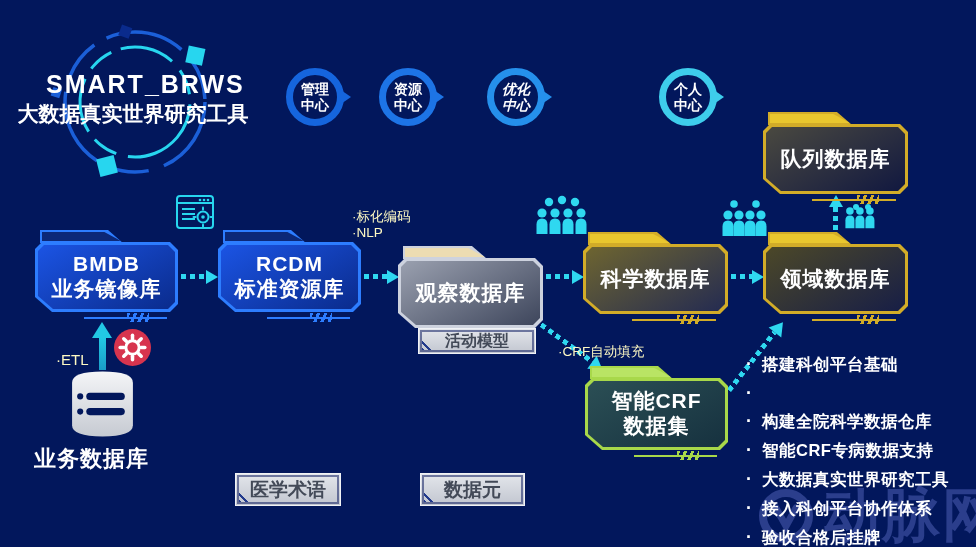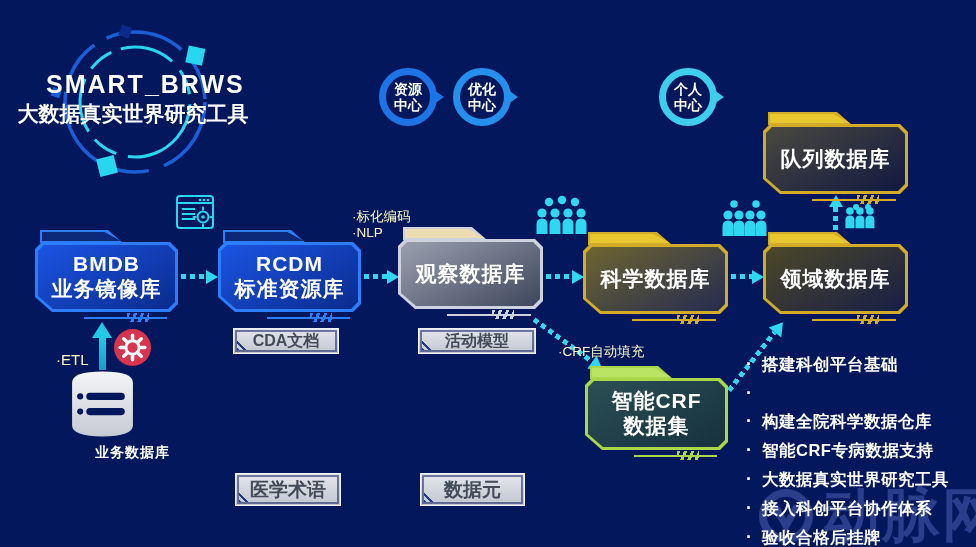--- a/index.html
+++ b/index.html
@@ -70,22 +70,22 @@
             border-bottom:16px solid #22c8e4; border-left:10px solid transparent; border-right:10px solid transparent; }
   .solid-up .stem { width:7px; margin:0 auto; background:linear-gradient(#22c8e4,#1a9cc8); }
 
   
   .anno { position:absolute; color:#fef9c3; font-weight:normal; z-index:3;margin-top:12px; }
 
   
   .icon { position:absolute; z-index:2; }
 
   
-  .srcdb-label { position:absolute; left:34px; top:444px; width:136px; text-align:right;
-                 color:#fff; font-size:14px; font-weight:bold; letter-spacing:1px; z-index:2; }
+  .srcdb-label { position:absolute; left:34px; top:444px; width:136px; text-align:left;
+                 color:#fff; font-size:22px; font-weight:bold; letter-spacing:1px; z-index:2; }
 
   
   .benefits { position:absolute; left:746px; top:354px; width:230px; list-style:none; z-index:2; }
   .benefits li { display:flex; align-items:baseline; margin-bottom:7px;
                  color:#fff; font-size:16.5px; font-weight:bold; letter-spacing:0.5px; white-space:nowrap; }
   .benefits .dot { width:16px; flex:0 0 16px; text-align:left; font-size:18px; }
 
   
   .wm { position:absolute; right:-26px; bottom:-8px; display:flex; align-items:center; gap:8px;
         color:#2b3e8c; z-index:0; }
@@ -117,24 +117,27 @@
     <circle cx="85" cy="80" r="70" fill="none" stroke="#1b5fd8" stroke-width="3.5" stroke-dasharray="80 16 40 14"></circle>
     <circle cx="85" cy="80" r="55" fill="none" stroke="#27d6ef" stroke-width="3" stroke-dasharray="55 12 26 10" transform="rotate(40 85 80)"></circle>
     <rect x="137" y="25" width="17" height="17" fill="#27d6ef" transform="rotate(12 145 33)"></rect>
     <rect x="48" y="135" width="18" height="18" fill="#27d6ef" transform="rotate(-14 57 144)"></rect>
     <rect x="2" y="66" width="9" height="9" fill="#1b5fd8" transform="rotate(18 6 70)"></rect>
     <rect x="70" y="4" width="11" height="11" fill="#0a2b8c" transform="rotate(20 75 9)"></rect>
   </svg>
   <div class="title1">SMART_BRWS</div>
   <div class="title2">大数据真实世界研究工具</div>
 
+  <div class="ncircle" style="--c:#1565dd; left:286px;">
+    <span class="nlabel">管理中心</span>
+    </div>
   <div class="ncircle" style="--c:#1d74e6; left:379px;">
     <span class="nlabel">资源中心</span>
     </div>
-  <div class="ncircle" style="--c:#2590ec; left:453px;">
+  <div class="ncircle" style="--c:#2590ec; left:487px;font-style:italic;">
     <span class="nlabel">优化中心</span>
     </div>
   <div class="ncircle" style="--c:#3ecdec; left:659px;">
     <span class="nlabel">个人中心</span>
     </div>
 
   <div class="fbox" style="left:35px; top:230px; width:143px; height:92px; --bd:#2d7dff; --tab:#0c2878; --f1:#1b54e4; --f2:#0a2b8c;">
     <div class="fb-tab"></div>
     <div class="fb-border"></div>
     <div class="fb-fill"></div>
@@ -151,21 +154,21 @@
     <div class="fb-border"></div>
     <div class="fb-fill"></div>
     <div class="fb-underline"></div>
     <div class="fb-stripes"></div>
     <div class="fb-label">
       <span>RCDM</span>
       <span>标准资源库</span>
     </div>
   </div>
 
-  <div class="fbox" style="left:398px; top:227px; width:145px; height:92px;padding-left:48px; --bd:#cdd2de; --tab:#ecdcb2; --f1:#9aa0af; --f2:#3e465c;">
+  <div class="fbox" style="left:398px; top:246px; width:145px; height:92px;padding-left:48px; --bd:#cdd2de; --tab:#ecdcb2; --f1:#9aa0af; --f2:#3e465c;">
     <div class="fb-tab"></div>
     <div class="fb-border"></div>
     <div class="fb-fill"></div>
     <div class="fb-underline"></div>
     <div class="fb-stripes"></div>
     <div class="fb-label">
       <span>观察数据库</span>
     </div>
   </div>
 
@@ -207,23 +210,20 @@
     <div class="fb-border"></div>
     <div class="fb-fill"></div>
     <div class="fb-underline"></div>
     <div class="fb-stripes"></div>
     <div class="fb-label">
       <span>智能CRF</span>
       <span>数据集</span>
     </div>
   </div>
 
-  <div class="chip small" style="left:233px; top:328px; width:106px; height:26px;">
-    <span>CDA文档</span>
-    </div>
   <div class="chip small" style="left:418px; top:328px; width:118px; height:26px;">
     <span>活动模型</span>
     </div>
   <div class="chip big" style="left:235px; top:473px; width:106px; height:33px;">
     <span>医学术语</span>
     </div>
   <div class="chip big" style="left:420px; top:473px; width:105px; height:33px;">
     <span>数据元</span>
     </div>
 

